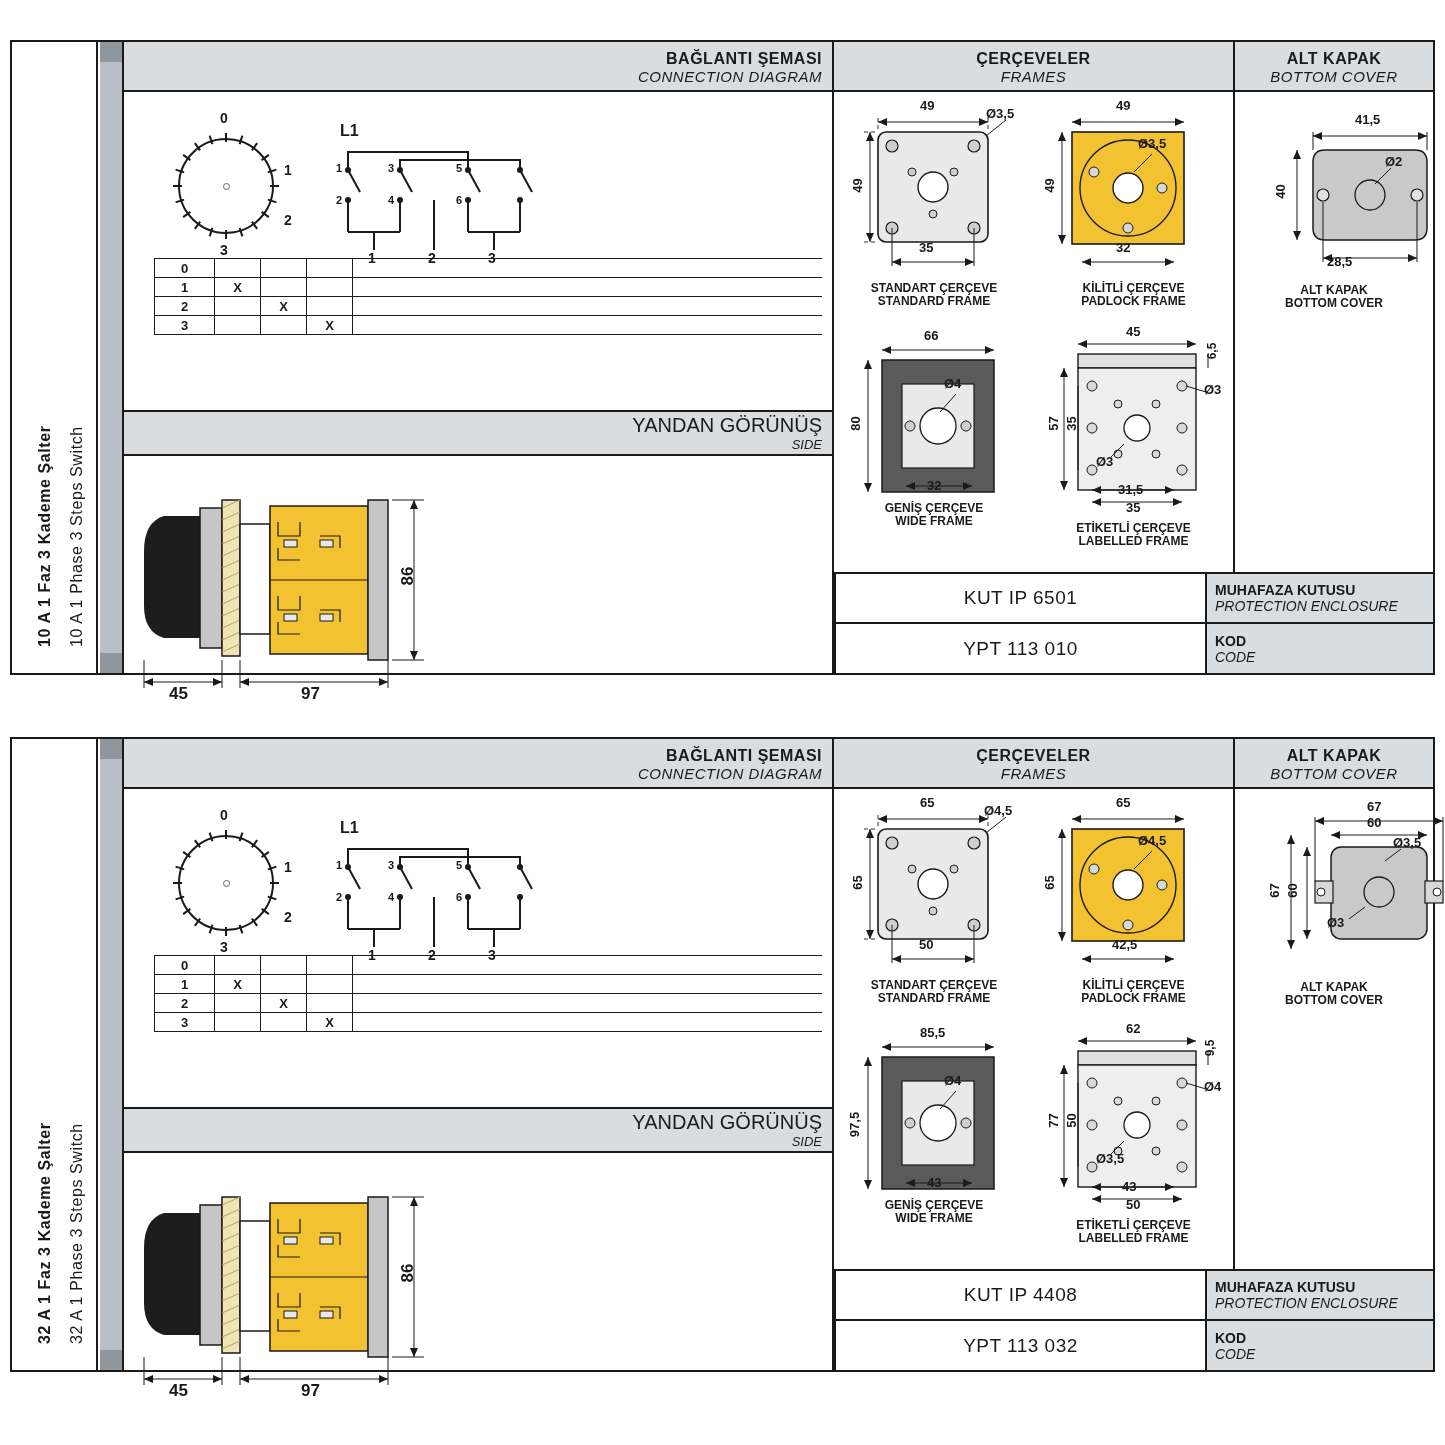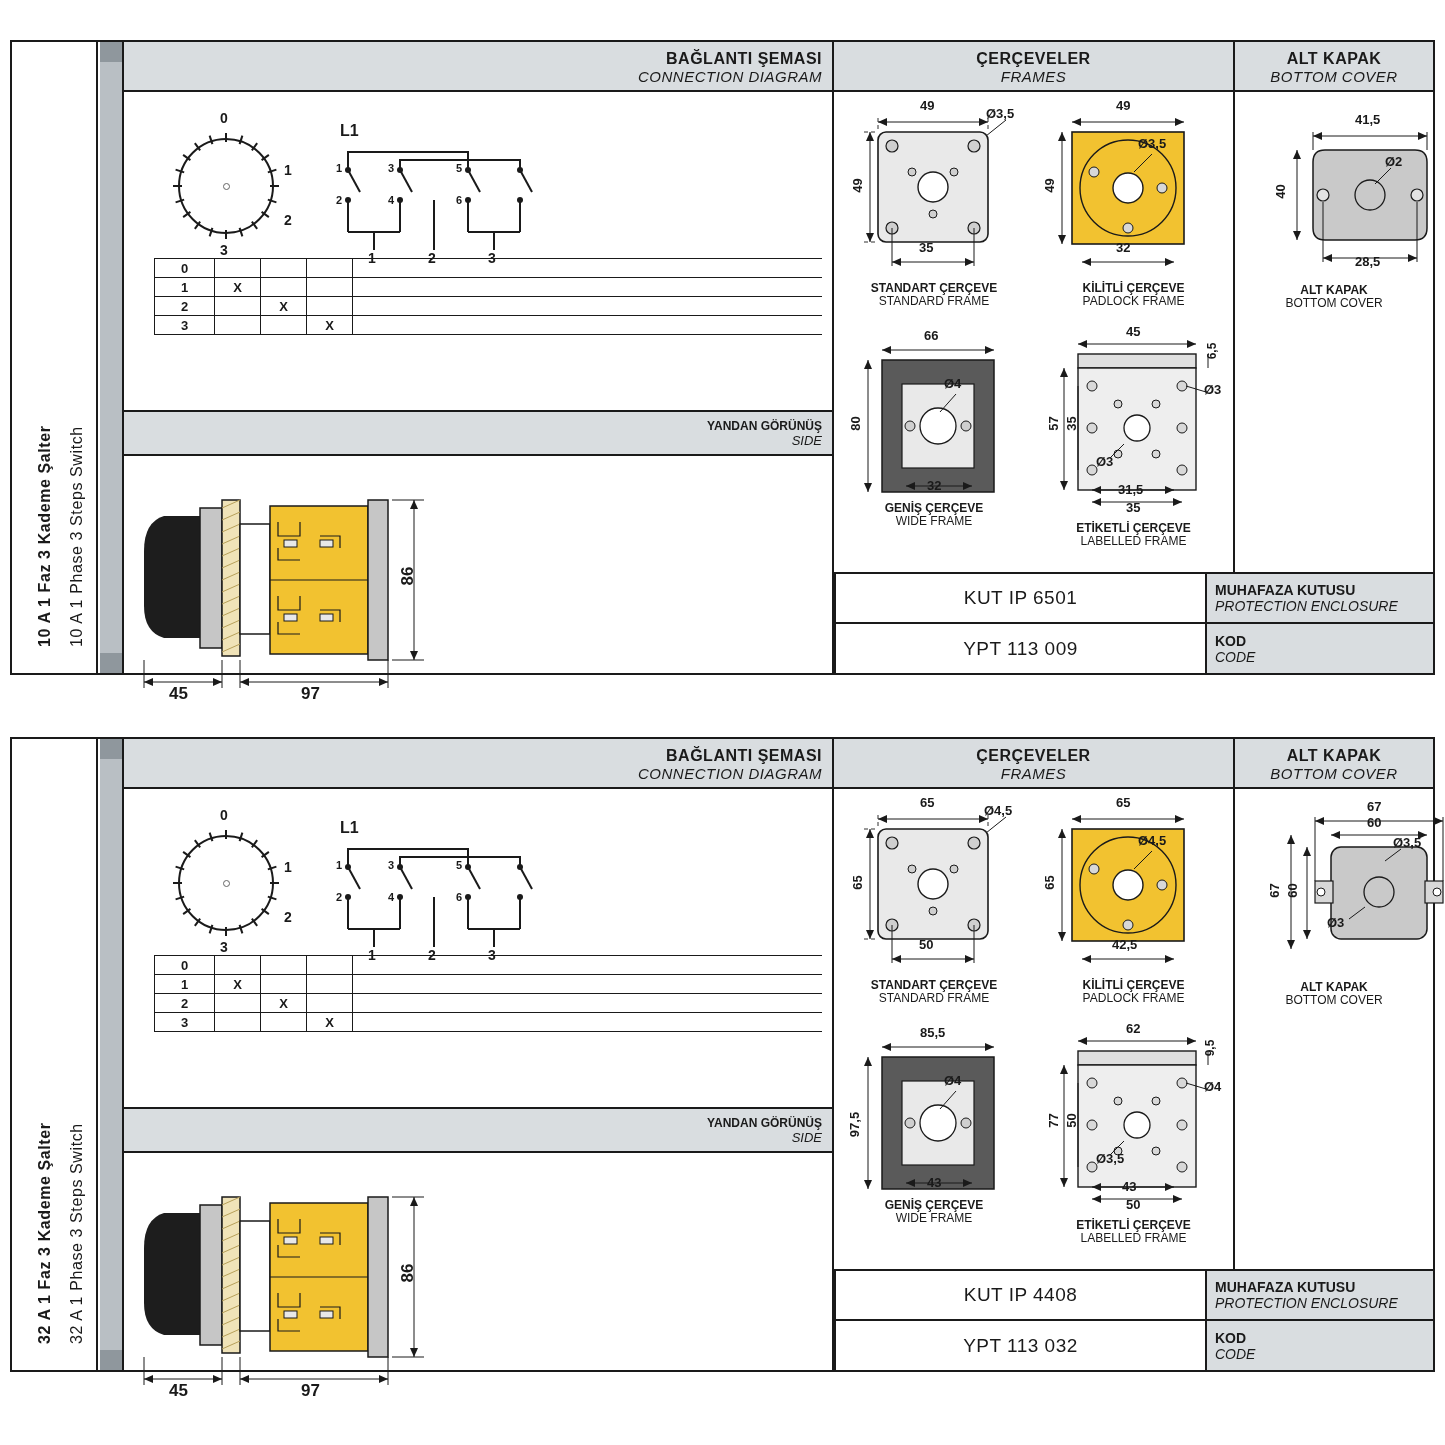--- a/index.html
+++ b/index.html
@@ -98,29 +98,29 @@
   .ttable td.c { width:46px; }
   .ttable td.rest { border-right:none; }
 
   
   .side-band {
     position:absolute; left:0; right:0; top:318px; height:46px;
     background:#d9dde0; border-top:2px solid #1a1a1a; border-bottom:2px solid #1a1a1a;
     display:flex; flex-direction:column; align-items:flex-end; justify-content:center;
     padding-right:10px;
   }
-  .side-band .l1 { font-weight:bold; font-size:12px; }
+  .side-band .l1 { font-weight:normal; font-size:20px; }
   .side-band .l2 { font-style:italic; font-size:13px; }
 
   .sideview { position:absolute; left:0; right:0; top:364px; bottom:0; }
 
   
   .frames-region { position:absolute; top:50px; bottom:0; }
   .cap { text-align:center; font-size:12px; font-weight:bold; line-height:1.12; }
-  .cap .en { font-weight:normal; }
+  .cap .en { font-weight:bold; }
 
   .dimtxt { font-size:13px; font-weight:bold; }
   .dimtxt.small { font-size:12px; }
 
   .enclosure-box {
     position:absolute; border-top:2px solid #1a1a1a; left:0; right:0;
   }
   .enc-row { position:relative; height:40px; border-bottom:2px solid #1a1a1a; }
   .enc-row:last-child { border-bottom:none; }
   .enc-left { position:absolute; left:0; top:0; bottom:0; right:228px; display:flex; align-items:center; justify-content:center; }
@@ -577,41 +577,41 @@
           <line x1="88" y1="166" x2="182" y2="166"></line>
           <path d="M88 166 l9 -4 l0 8 z" fill="#1a1a1a" stroke="none"></path>
           <path d="M182 166 l-9 -4 l0 8 z" fill="#1a1a1a" stroke="none"></path>
           <line x1="88" y1="110" x2="88" y2="170"></line>
             <line x1="182" y1="110" x2="182" y2="170"></line>
           <line x1="140" y1="92" x2="156" y2="76"></line>
         </g>
       </svg>
       <div class="dimtxt" style="position:absolute; left:120px; top:20px;">41,5</div>
       <div class="dimtxt" style="position:absolute; left:38px; top:92px; transform:rotate(-90deg);">40</div>
-      <div class="dimtxt" style="position:absolute; left:120px; top:162px;">28,5</div>
+      <div class="dimtxt" style="position:absolute; left:92px; top:162px;">28,5</div>
       <div class="dimtxt" style="position:absolute; left:150px; top:62px;">Ø2</div>
       <div class="cap" style="position:absolute; left:0; right:0; top:192px;">
         <div>ALT KAPAK</div>
         <div class="en">BOTTOM COVER</div>
       </div>
     </div>
 
     <div class="enclosure-box" style="top:530px; left:710px; right:0; height:101px; border-left:2px solid #1a1a1a;">
       <div class="enc-row" style="height:50px;">
         <div class="enc-left">
           <span>KUT IP 6501</span>
         </div>
         <div class="enc-right">
           <div class="t1">MUHAFAZA KUTUSU</div>
           <div class="t2">PROTECTION ENCLOSURE</div>
         </div>
       </div>
       <div class="enc-row" style="height:49px;">
         <div class="enc-left">
-          <span>YPT 113 009</span>
+          <span>YPT 113 010</span>
         </div>
         <div class="enc-right">
           <div class="t1">KOD</div>
           <div class="t2">CODE</div>
         </div>
       </div>
     </div>
 
   </div>
 </div>

